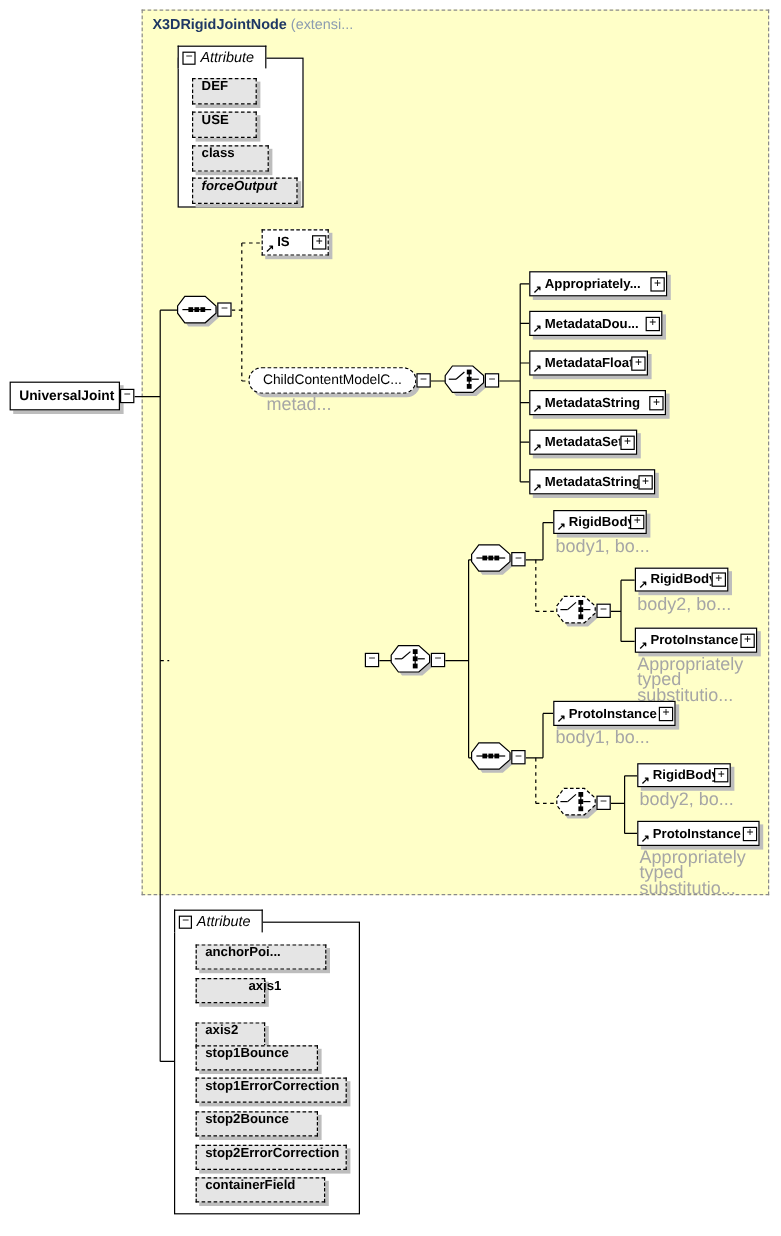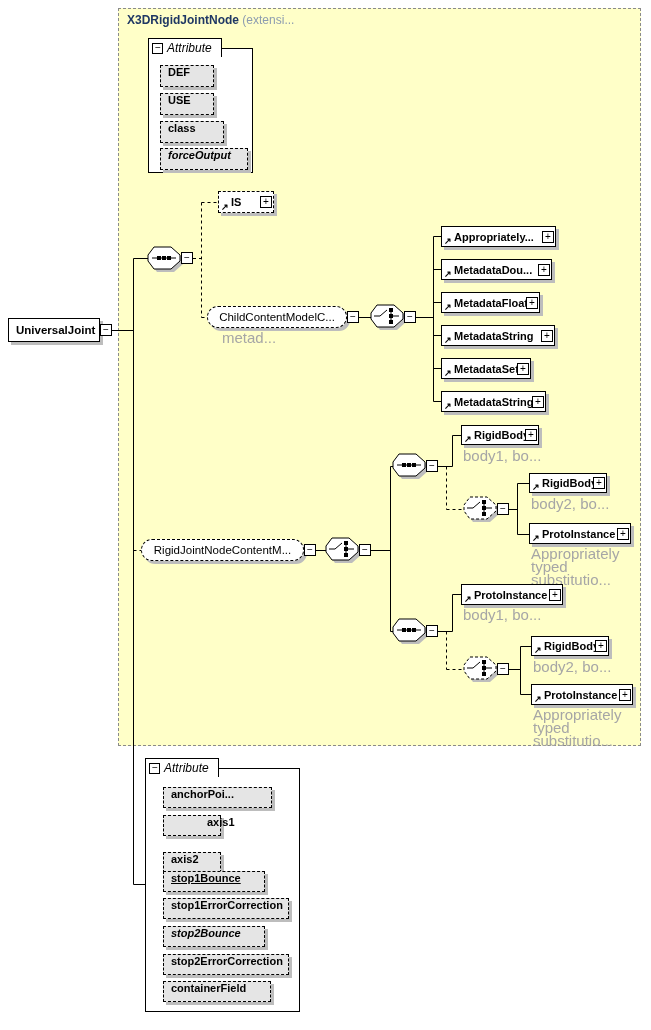--- a/index.html
+++ b/index.html
@@ -159,23 +159,20 @@
     <span class="ref">↗</span>
     <span class="lbl">MetadataSet</span>
     <span class="xp">+</span>
   </div>
   <div class="ebox" style="left:441px;top:391px;width:105px;height:21px;">
     <span class="ref">↗</span>
     <span class="lbl">MetadataString</span>
     <span class="xp">+</span>
   </div>
 
-  <div class="grp" style="left:141px;top:539px;width:163px;height:22px;">
-    <span>RigidJointNodeContentM...</span>
-  </div>
   <span class="xp abs" style="left:304px;top:544px;">−</span>
 
   <svg class="icon" style="left:323px;top:535px;" width="40" height="30" viewBox="0 0 40 30">
     <polygon points="12,6 29,6 38,14 38,20 29,28 12,28 6,20 6,14" fill="#bdbdbd" stroke="none"></polygon>
     <polygon points="9,3 26,3 35,11 35,17 26,25 9,25 3,17 3,11" fill="#fff" stroke="#000"></polygon>
     <line x1="6" y1="14" x2="12" y2="14" stroke="#000"></line>
     <line x1="12" y1="14" x2="19" y2="8" stroke="#000"></line>
     <rect x="21" y="6" width="4" height="4" fill="#000"></rect>
     <rect x="21" y="12" width="4" height="4" fill="#000"></rect>
     <rect x="21" y="18" width="4" height="4" fill="#000"></rect>
@@ -279,27 +276,27 @@
   </div>
   <div class="aitem" style="left:163px;top:787px;width:109px;height:21px;">
       <span>anchorPoi...</span>
     </div>
   <div class="aitem" style="left:163px;top:815px;width:58px;height:21px;padding-left:43px;">
       <span>axis1</span>
     </div>
   <div class="aitem" style="left:163px;top:852px;width:58px;height:21px;">
       <span>axis2</span>
     </div>
-  <div class="aitem" style="left:163px;top:871px;width:102px;height:21px;text-decoration:underline;">
+  <div class="aitem" style="left:163px;top:871px;width:102px;height:21px;">
       <span>stop1Bounce</span>
     </div>
   <div class="aitem" style="left:163px;top:898px;width:126px;height:21px;">
       <span>stop1ErrorCorrection</span>
     </div>
-  <div class="aitem" style="left:163px;top:926px;width:102px;height:21px;font-style:italic;">
+  <div class="aitem" style="left:163px;top:926px;width:102px;height:21px;">
       <span>stop2Bounce</span>
     </div>
   <div class="aitem" style="left:163px;top:954px;width:126px;height:21px;">
       <span>stop2ErrorCorrection</span>
     </div>
   <div class="aitem" style="left:163px;top:981px;width:108px;height:21px;">
       <span>containerField</span>
     </div>
 
 </div>

